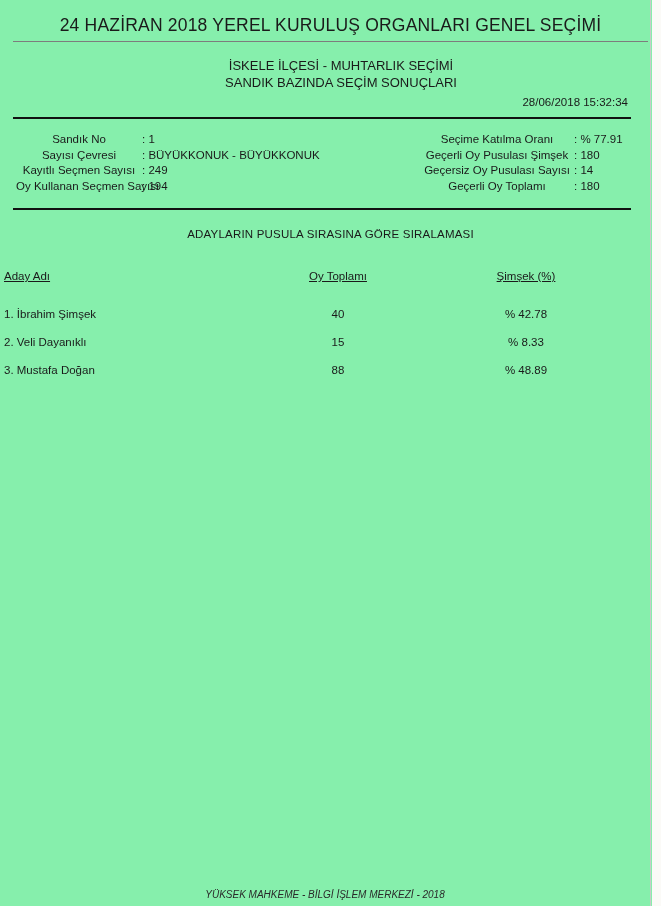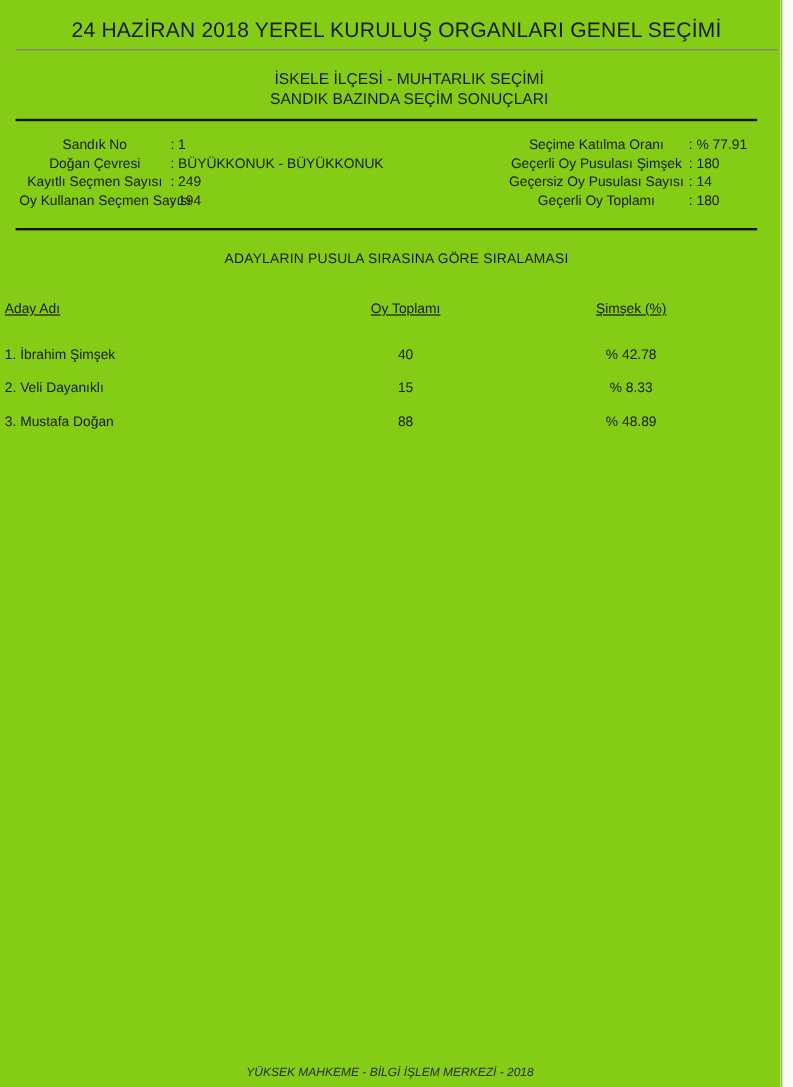--- a/index.html
+++ b/index.html
@@ -1,20 +1,20 @@
 <!DOCTYPE html>
 <html><head>
 <meta charset="utf-8">
 <style>
   html, body { margin: 0; padding: 0; background: #ffffff; }
   .page {
     position: relative;
     width: 661px;
     height: 906px;
-    background: #84cc16;
+    background: #86efac;
     color: #1a1a1a;
     font-family: "Liberation Sans", sans-serif;
     overflow: hidden;
   }
   .page-edge-strip {
     position: absolute;
     top: 0; right: 0;
     width: 9px; height: 100%;
     background: #fbfaf7;
   }
@@ -101,31 +101,32 @@
 <body>
 
 <div class="page">
 
   <div class="doc-title">24 HAZİRAN 2018 YEREL KURULUŞ ORGANLARI GENEL SEÇİMİ</div>
   <hr class="title-rule">
 
   <div class="subtitle first">İSKELE İLÇESİ - MUHTARLIK SEÇİMİ</div>
   <div class="subtitle">SANDIK BAZINDA SEÇİM SONUÇLARI</div>
 
+  <div class="timestamp">28/06/2018 15:32:34</div>
 
   <hr class="black-rule">
 
   <div class="summary">
     <div class="summary-col left">
       <div class="summary-row">
         <span class="summary-label">Sandık No</span>
         <span class="summary-value">: 1</span>
       </div>
       <div class="summary-row">
-        <span class="summary-label">Doğan Çevresi</span>
+        <span class="summary-label">Sayısı Çevresi</span>
         <span class="summary-value">: BÜYÜKKONUK - BÜYÜKKONUK</span>
       </div>
       <div class="summary-row">
         <span class="summary-label">Kayıtlı Seçmen Sayısı</span>
         <span class="summary-value">: 249</span>
       </div>
       <div class="summary-row">
         <span class="summary-label">Oy Kullanan Seçmen Sayısı</span>
         <span class="summary-value">: 194</span>
       </div>

